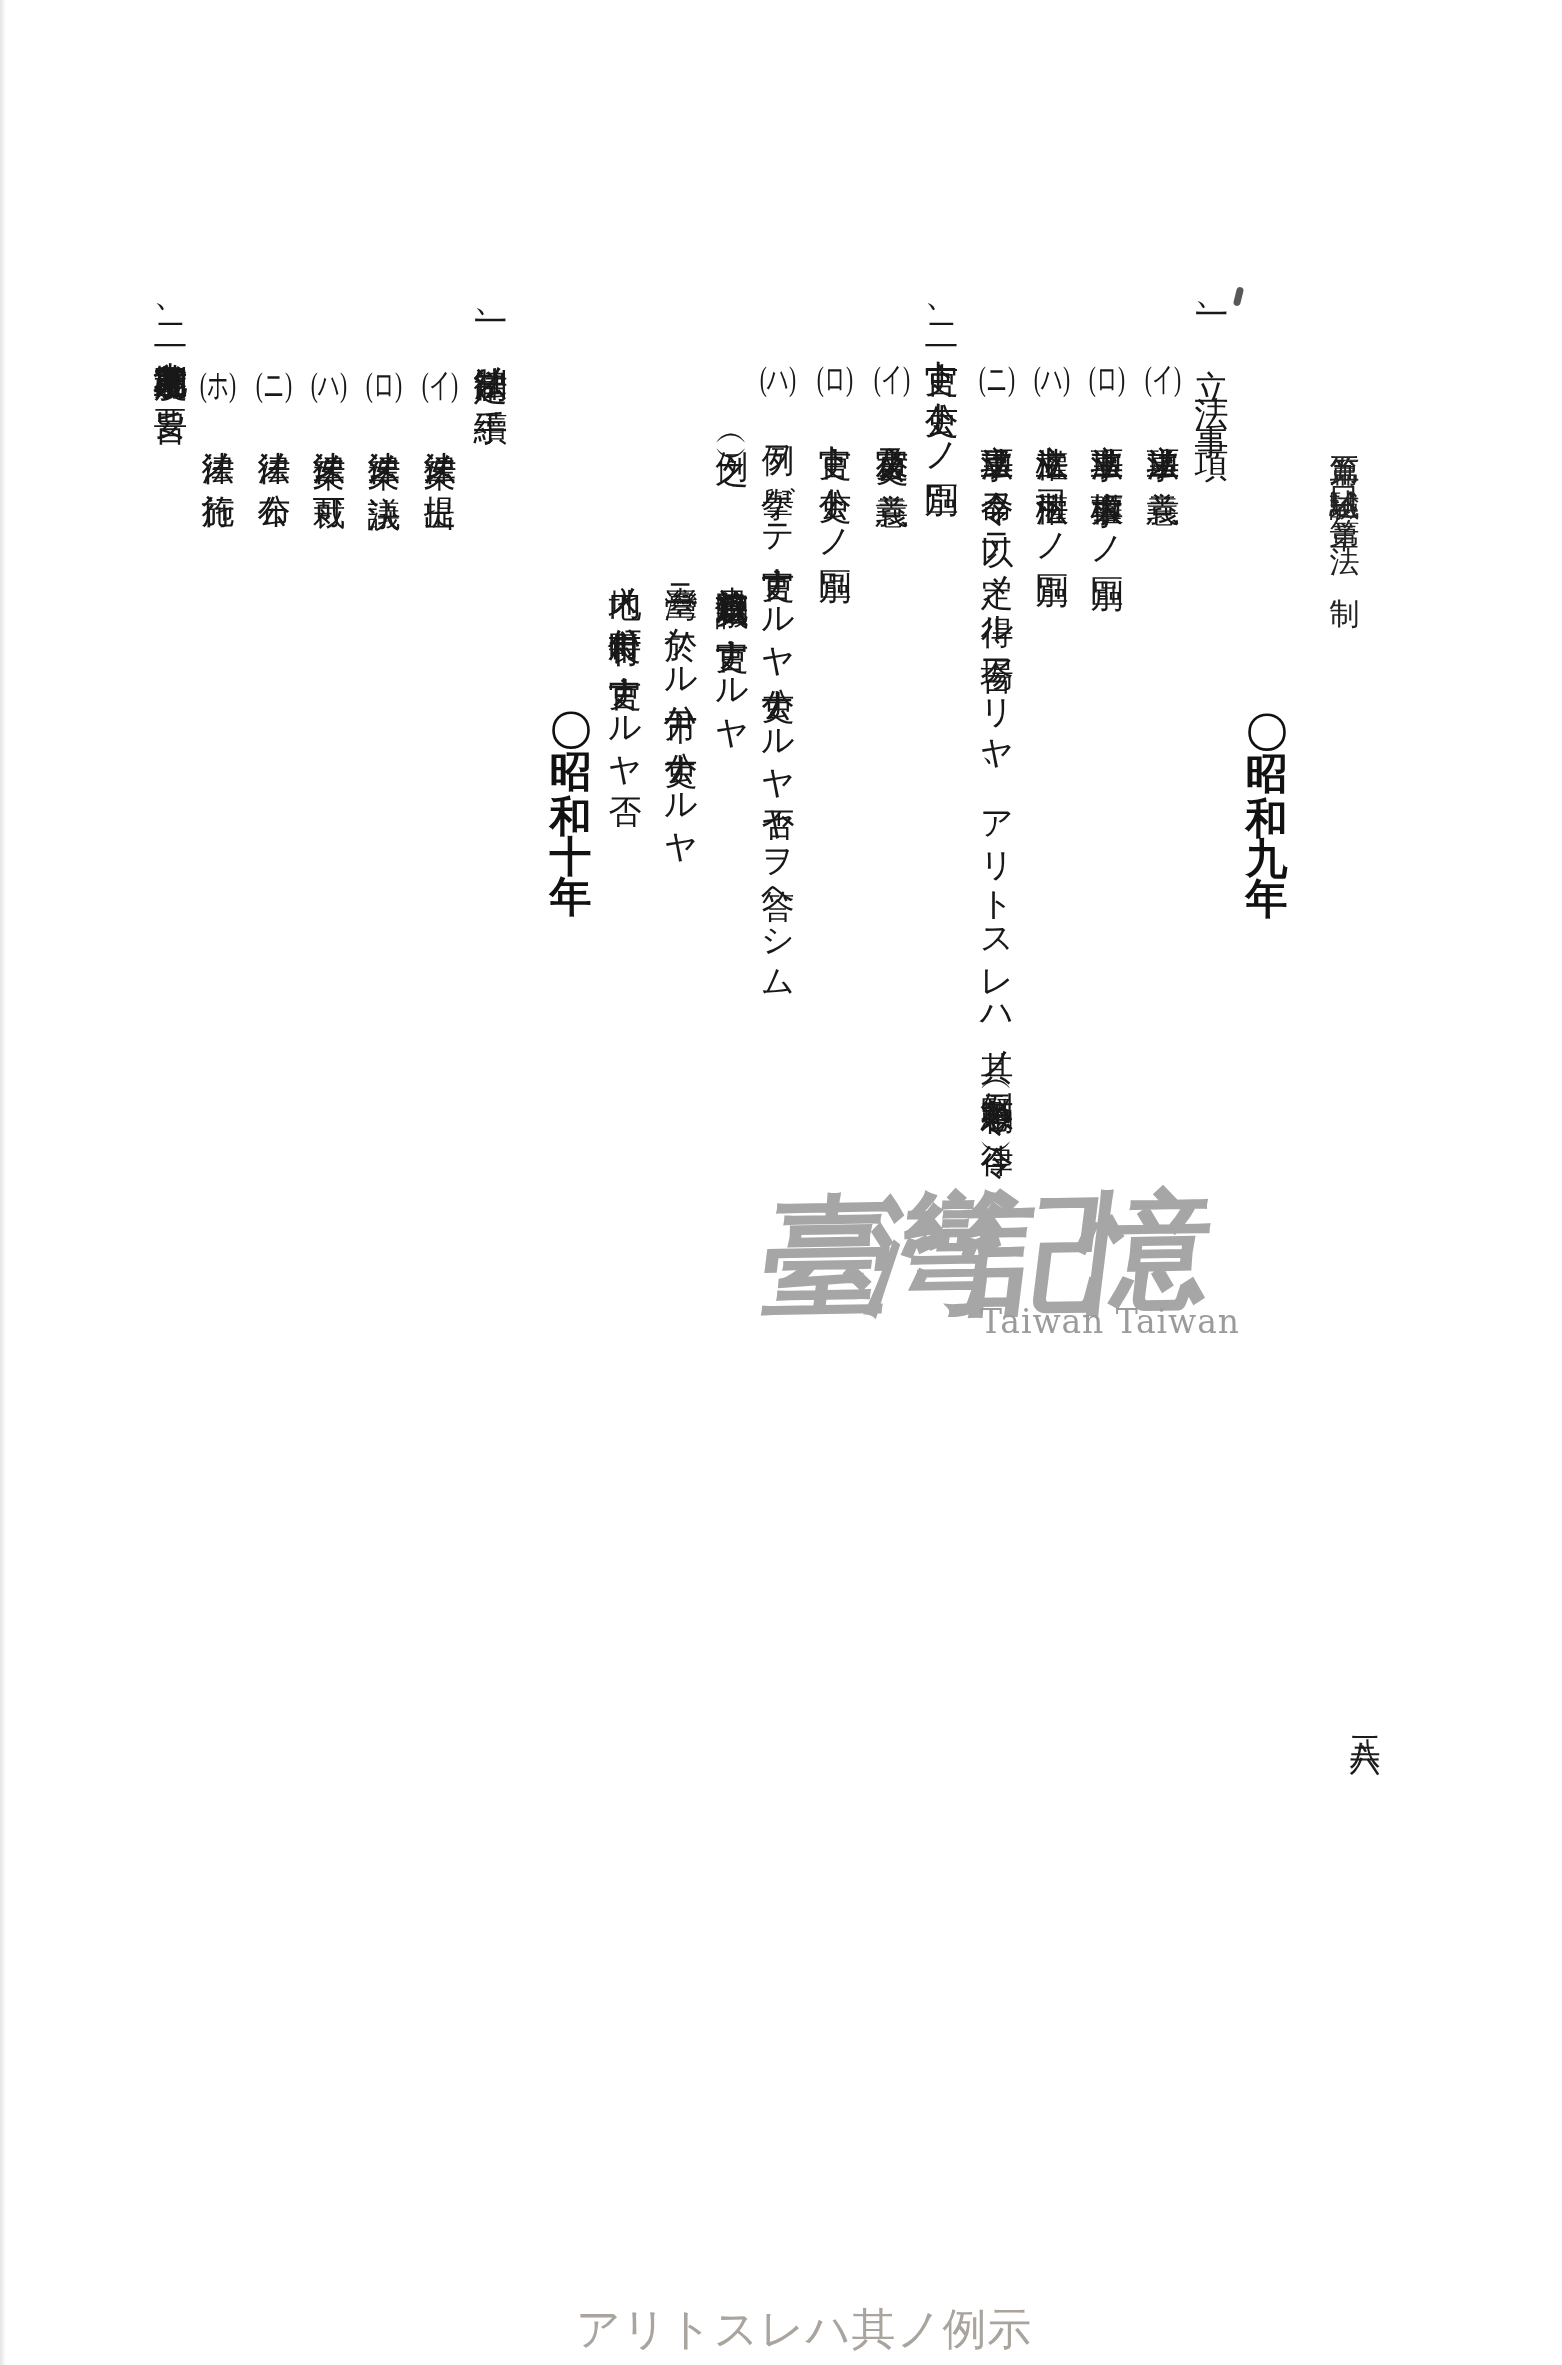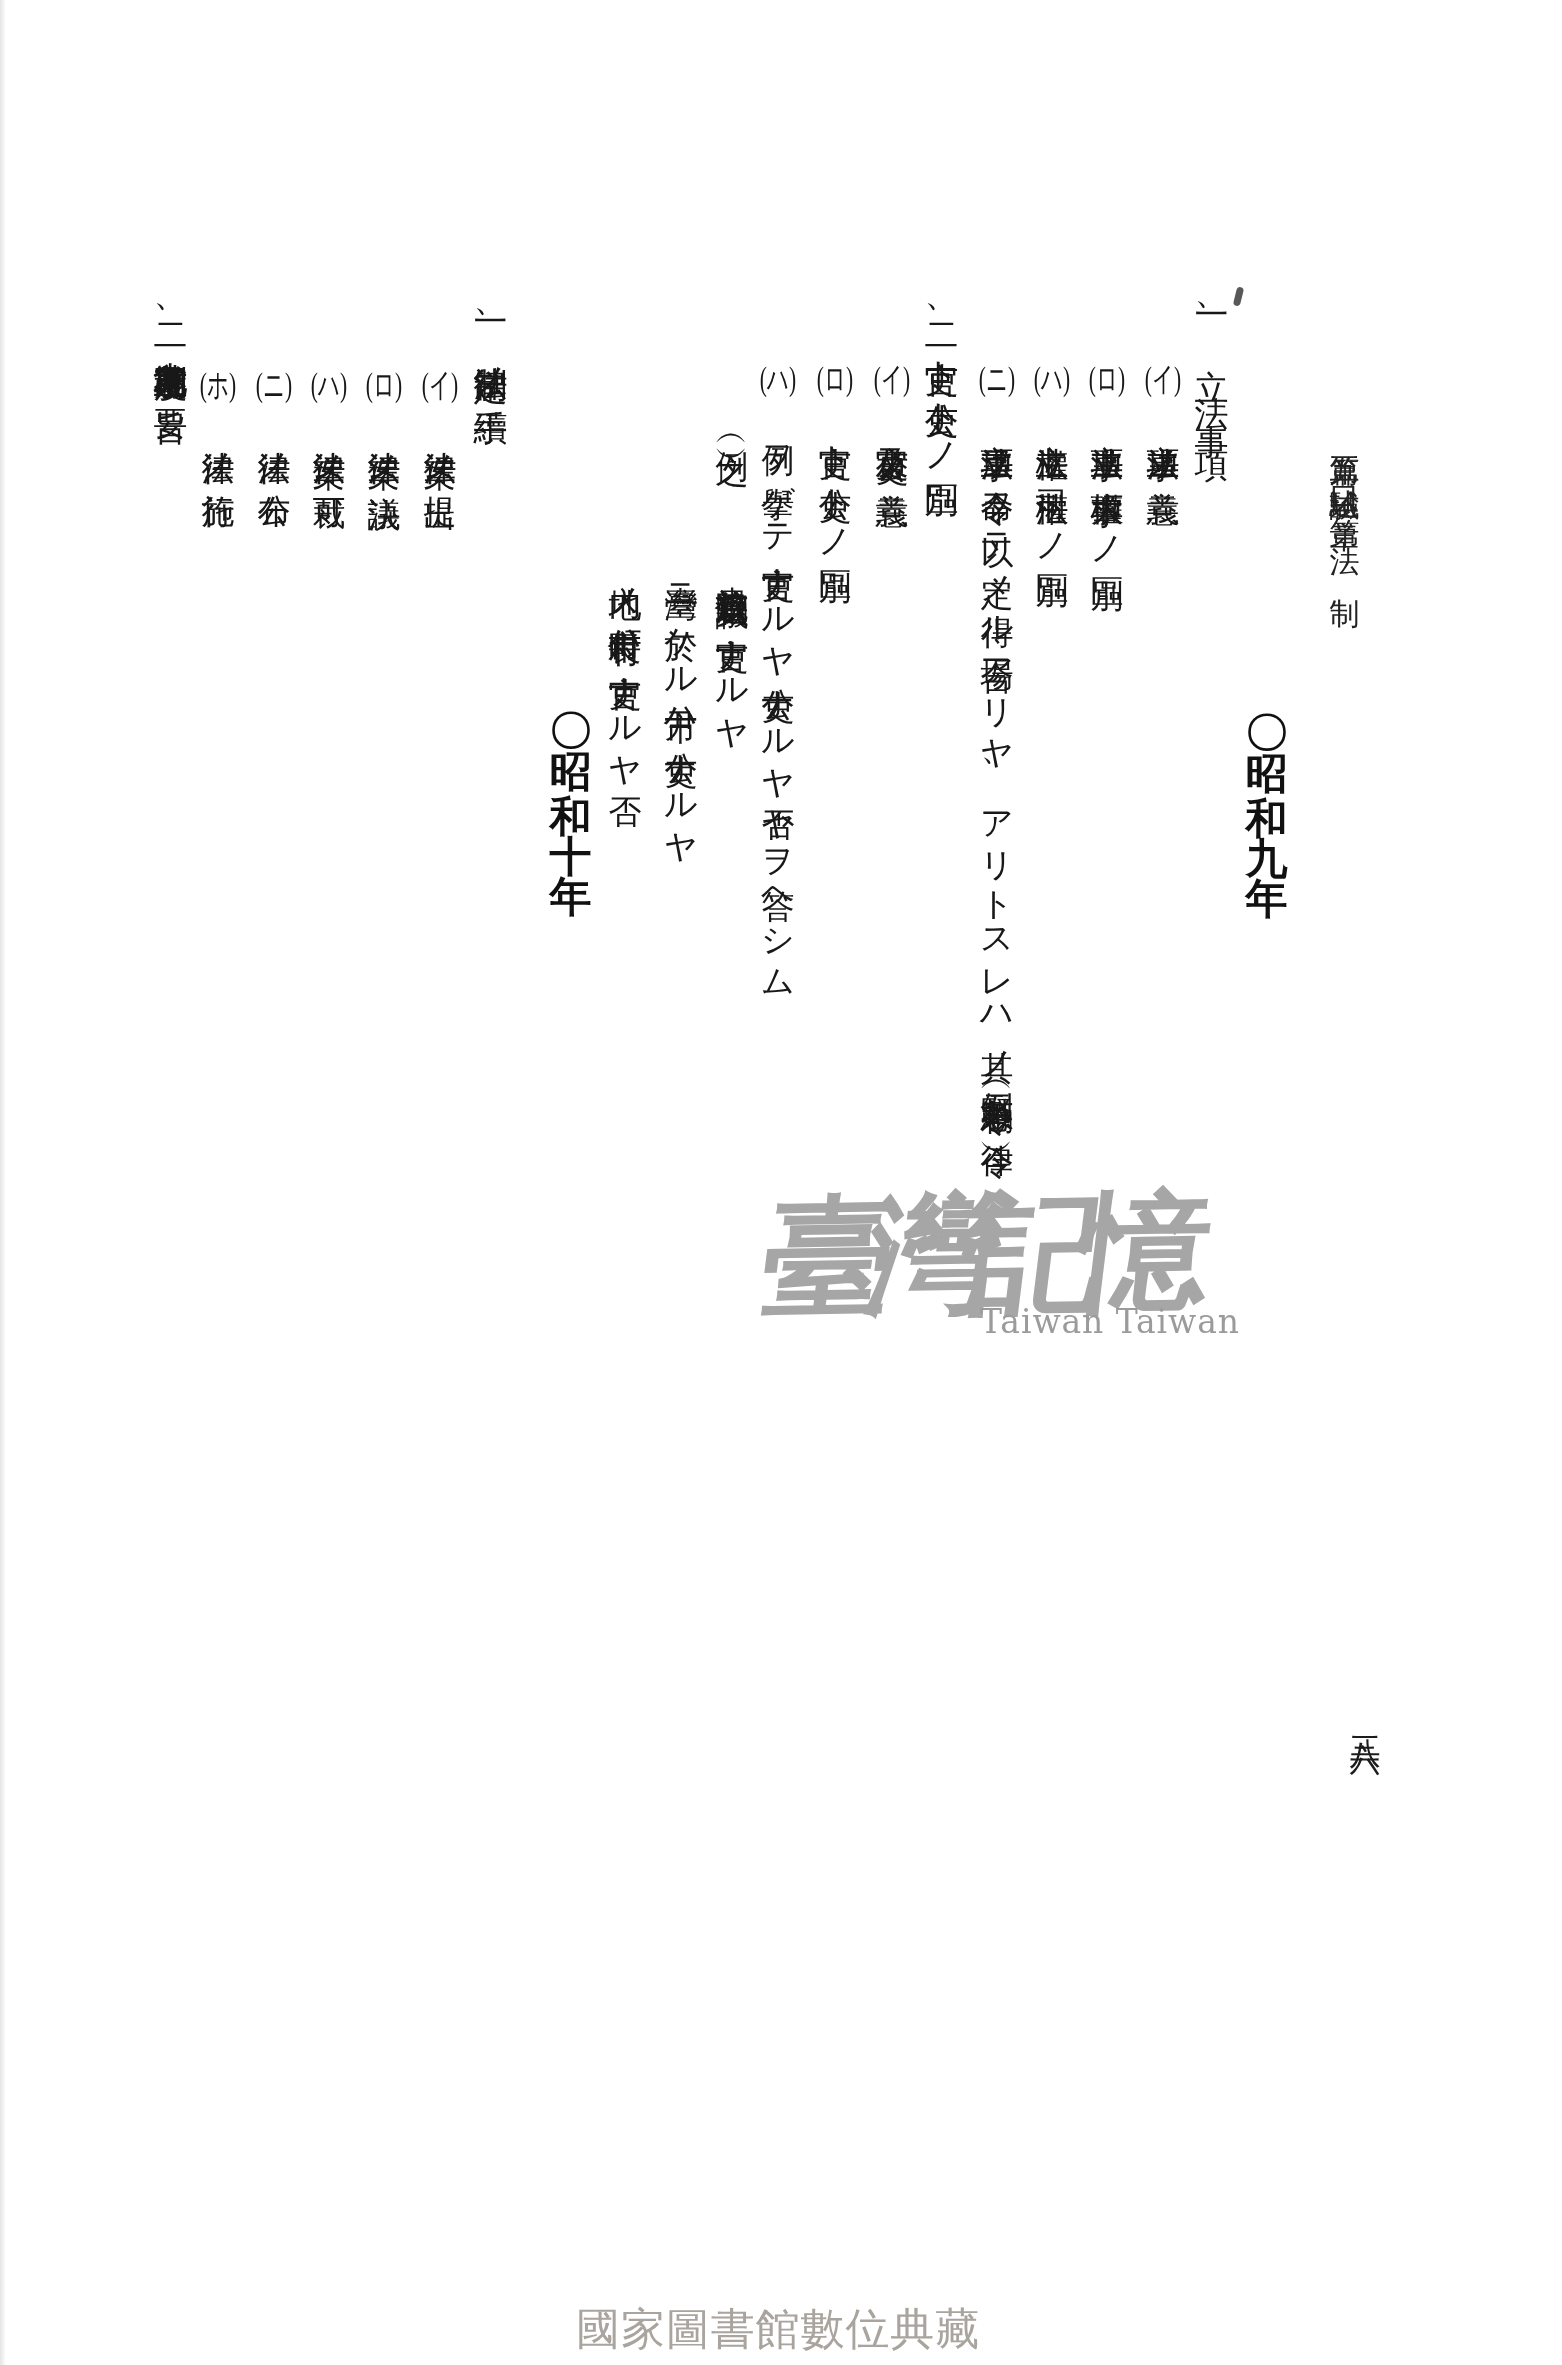--- a/index.html
+++ b/index.html
@@ -172,16 +172,16 @@
 
   <div class="col q q4">
     <span class="q-num">二、</span><span>本島地方制度改正ノ要旨</span>
   </div>
 
   <div class="wm-cjk">臺灣記憶</div>
   <div class="wm-latin">Taiwan Taiwan</div>
 
   <div class="col pageno">三八六</div>
 
-  <div class="footer">國家圖書館數位典藏</div>
+  <div class="footer">アリトスレハ其ノ例示</div>
 
 </div>
 
 
 </body></html>

